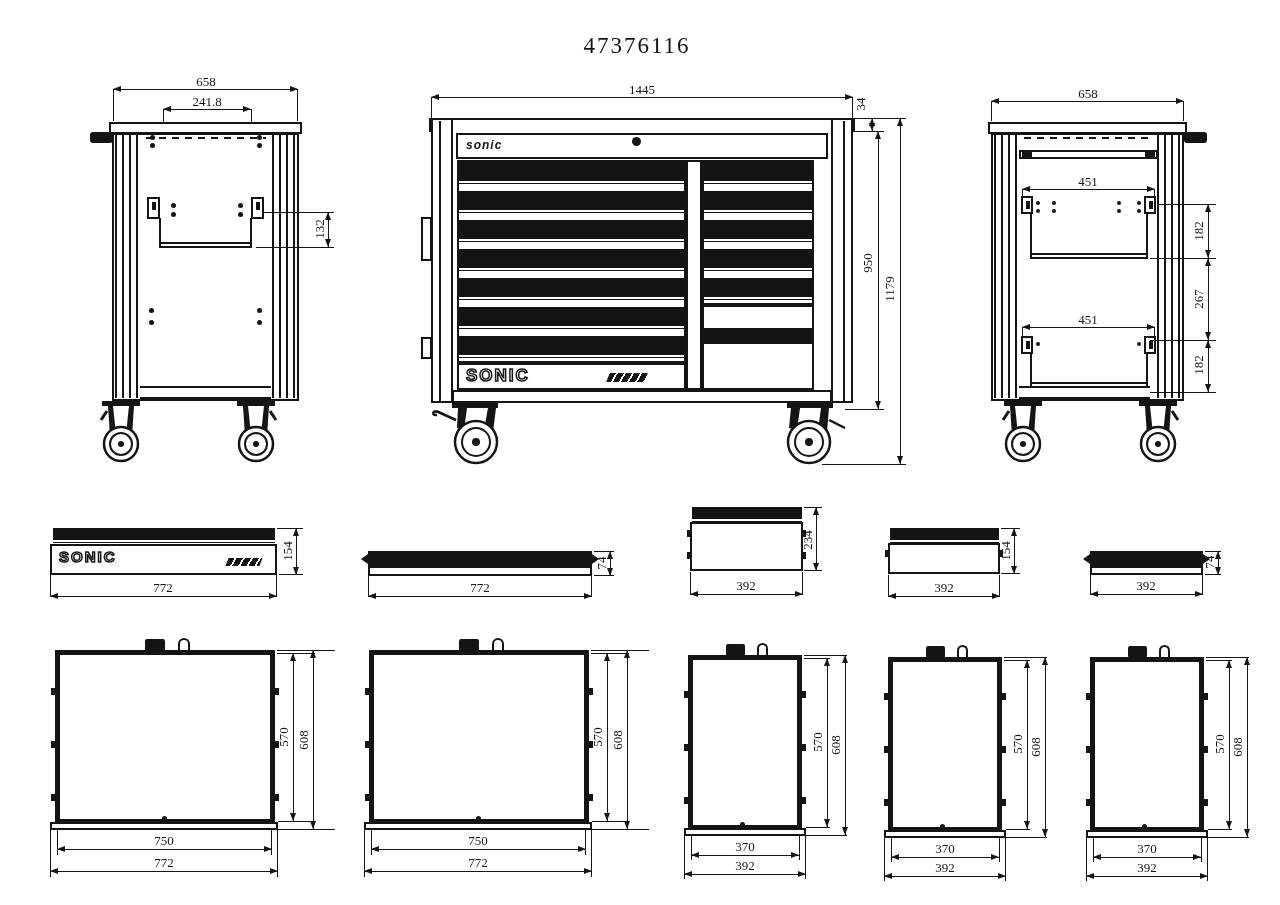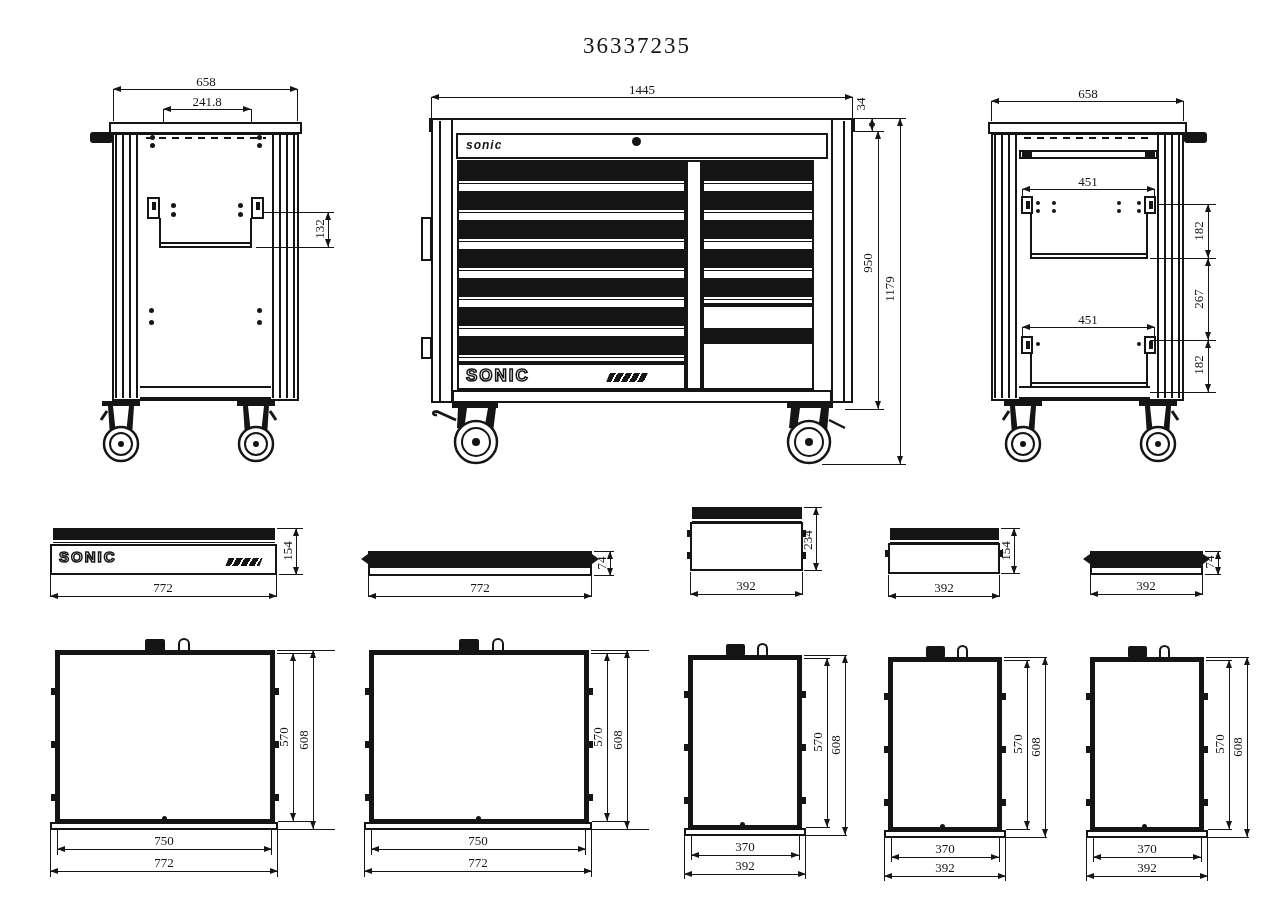--- a/index.html
+++ b/index.html
@@ -34,21 +34,21 @@
              color:#fff;-webkit-text-stroke:1.5px #151515;}
   .mark{position:absolute;transform:skewX(-22deg);background:repeating-linear-gradient(100deg,#151515 0 6px,#fff 6px 8px);}
   .tipL{position:absolute;width:0;height:0;border-top:5px solid transparent;border-bottom:5px solid transparent;border-right:7px solid #151515;}
   .tipR{position:absolute;width:0;height:0;border-top:5px solid transparent;border-bottom:5px solid transparent;border-left:7px solid #151515;}
 </style>
 </head>
 <body>
 
 <div id="sheet">
 
-  <div class="title" style="left:637px;top:33px;">36337235</div>
+  <div class="title" style="left:637px;top:33px;">47376116</div>
 
   <div>
     <div class="dimh" style="left:113px;top:89px;width:185px;"></div>
     <div class="htext" style="left:206px;top:74px;">658</div>
     <div class="ln" style="left:113px;top:89px;width:1px;height:32px;"></div>
     <div class="ln" style="left:297px;top:89px;width:1px;height:32px;"></div>
     <div class="dimh" style="left:163px;top:109px;width:88px;"></div>
     <div class="htext" style="left:207px;top:94px;">241.8</div>
     <div class="ln" style="left:163px;top:109px;width:1px;height:88px;"></div>
     <div class="ln" style="left:251px;top:109px;width:1px;height:88px;"></div>

